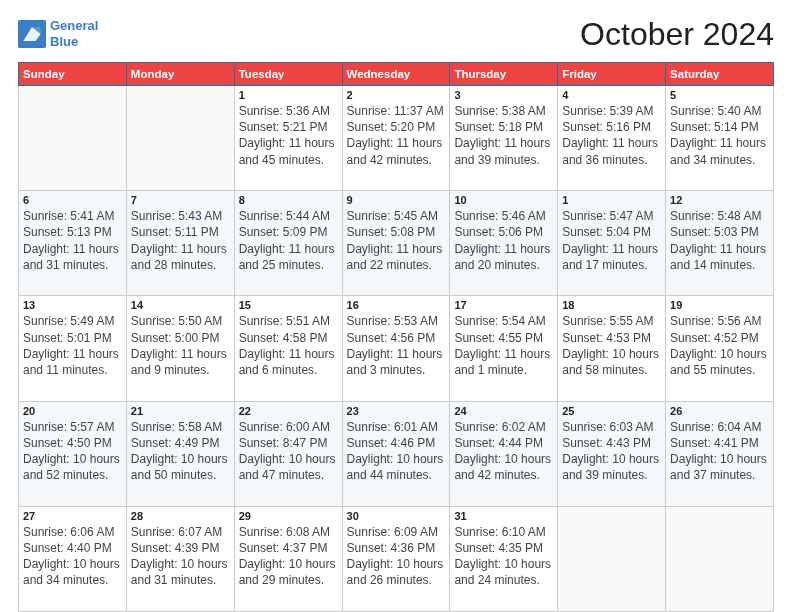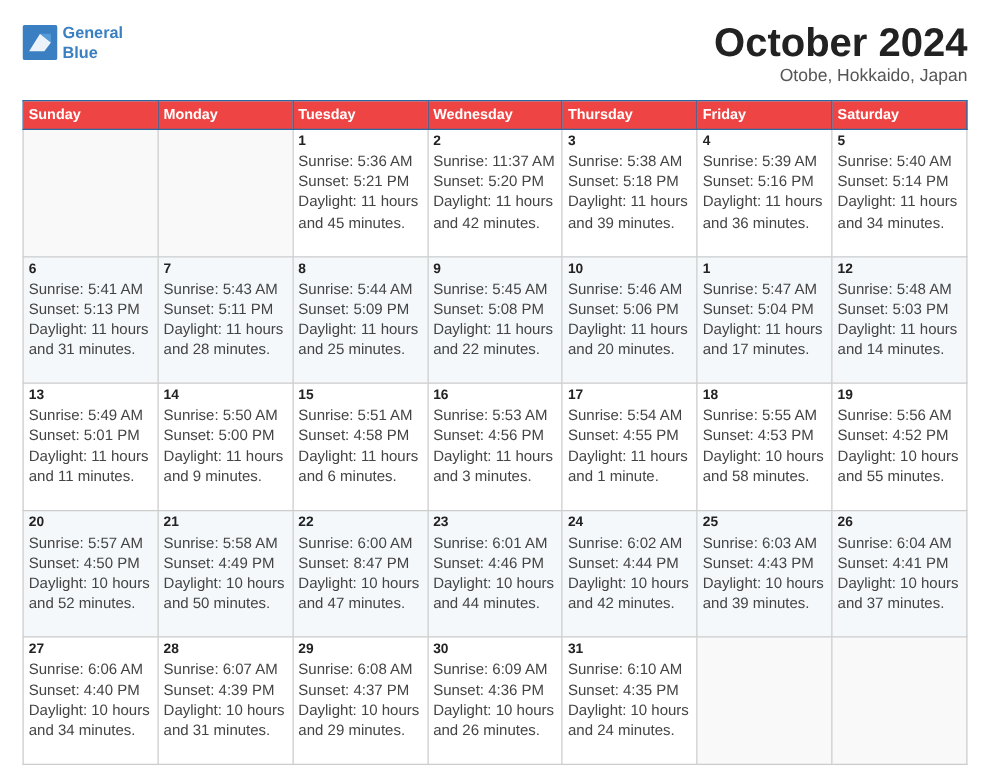--- a/index.html
+++ b/index.html
@@ -37,21 +37,21 @@
     .logo-text span { color: #3a7fc1; }
     .logo-icon {
       width: 28px;
       height: 28px;
     }
     .title-block {
       text-align: right;
     }
     .month-title {
       font-size: 32px;
-      font-weight: 700;
+      font-weight: 400;
       color: #222;
       line-height: 1;
     }
     .location {
       font-size: 14px;
       color: #555;
       margin-top: 2px;
     }
     .calendar {
       flex: 1;
@@ -110,21 +110,20 @@
         <polygon points="6,24 16,8 26,16 20,24" fill="#fff" opacity="0.9"></polygon>
         <polygon points="16,8 26,16 26,8" fill="#5ba3e0" opacity="0.8"></polygon>
       </svg>
       <div class="logo-text">
         <div><span>General</span></div>
         <div><span>Blue</span></div>
       </div>
     </div>
     <div class="title-block">
       <div class="month-title">October 2024</div>
-      <div class="location">Otobe, Hokkaido, Japan</div>
     </div>
   </div>
 
   <table class="calendar">
     <thead>
       <tr id="weekday-header">
           <th>Sunday</th>
           <th>Monday</th>
           <th>Tuesday</th>
           <th>Wednesday</th>

